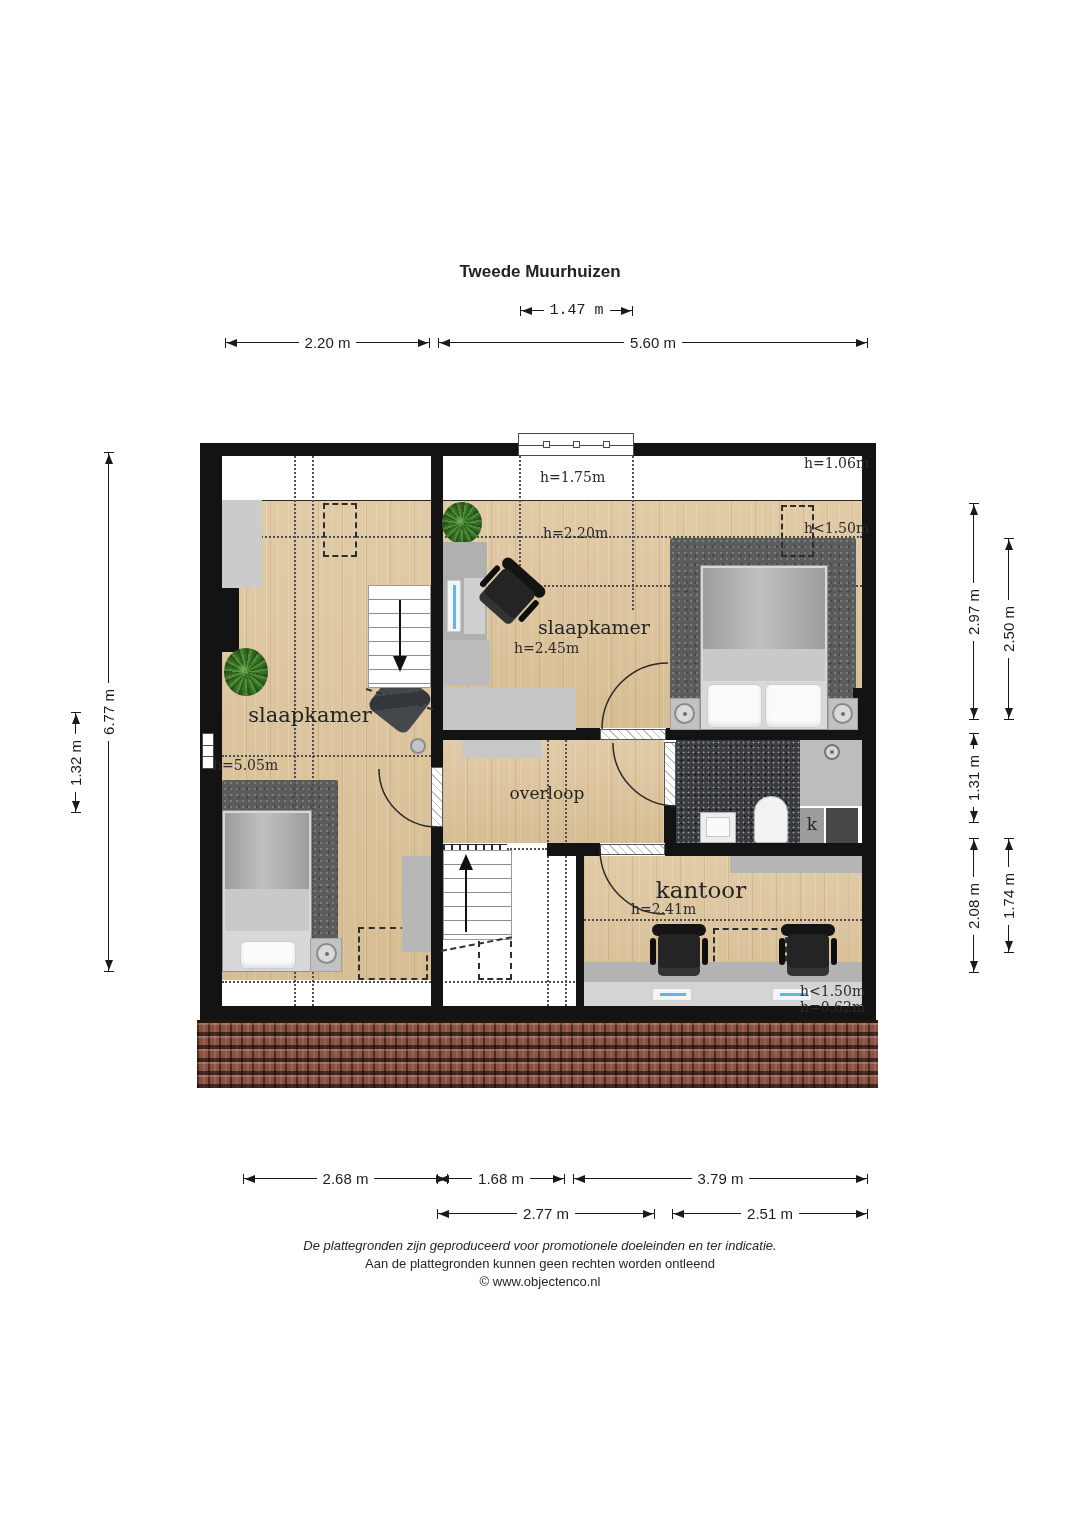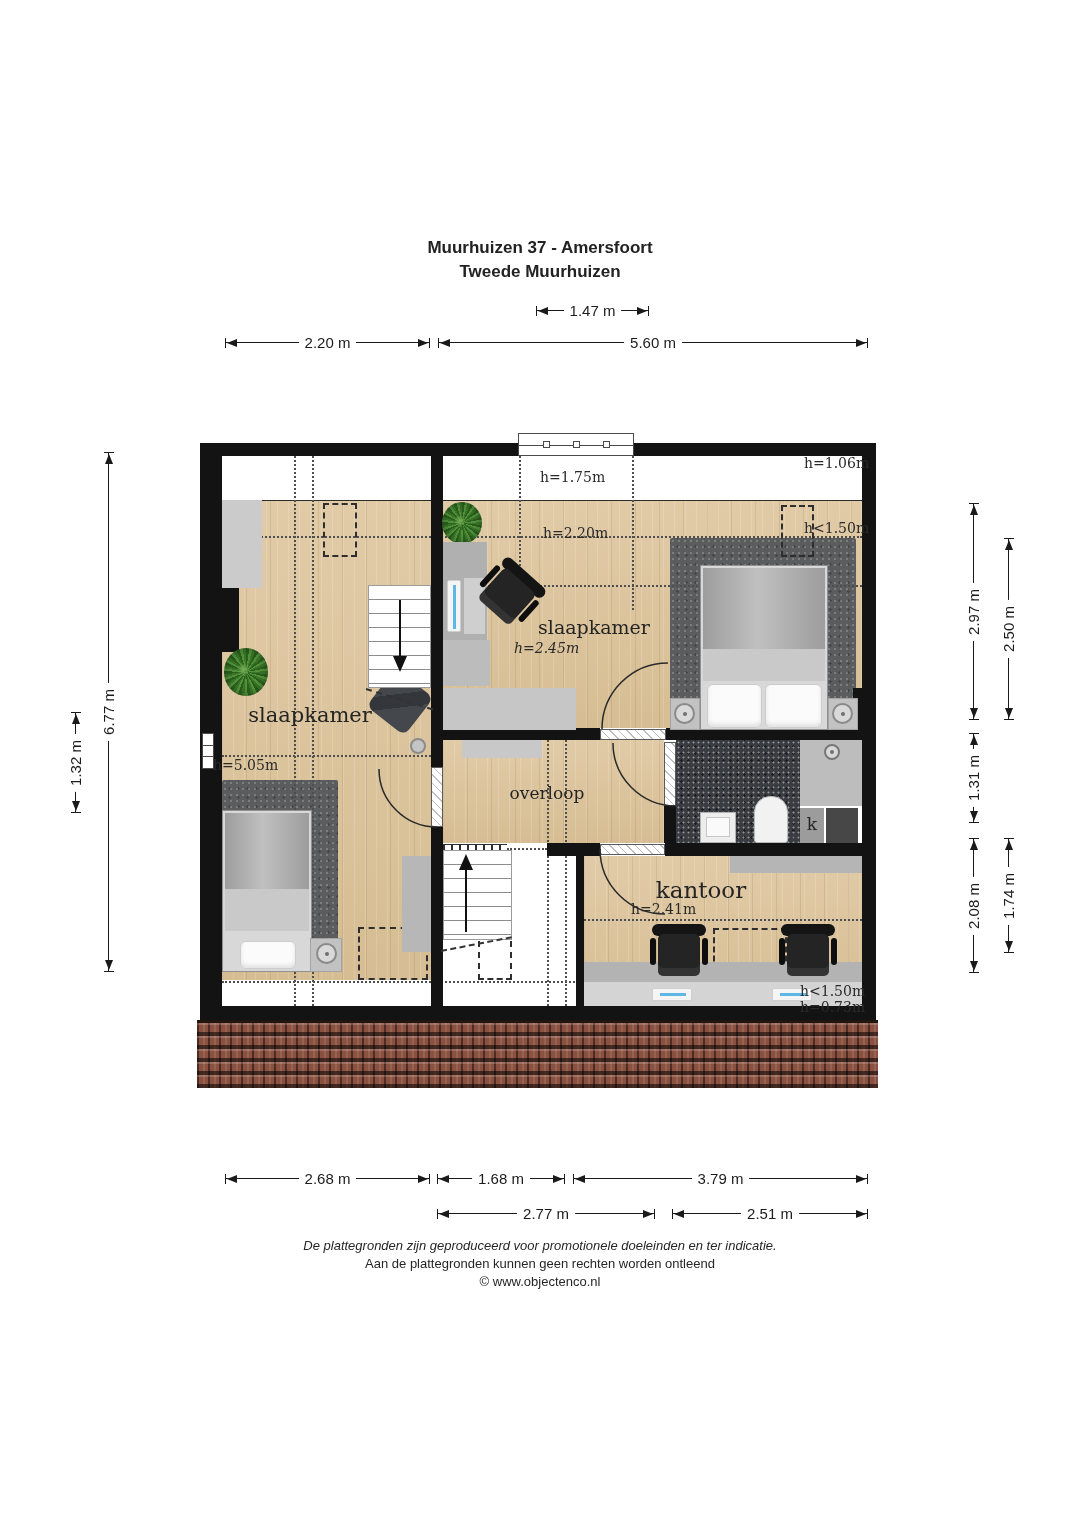--- a/index.html
+++ b/index.html
@@ -92,21 +92,20 @@
         background-image:
           repeating-linear-gradient(180deg, rgba(255,255,255,0.18) 0 2px, rgba(0,0,0,0) 2px 9px, rgba(0,0,0,0.55) 9px 13px),
           repeating-linear-gradient(90deg, rgba(0,0,0,0.45) 0 2px, rgba(0,0,0,0) 2px 6px, rgba(255,255,255,0.10) 6px 8px, rgba(0,0,0,0) 8px 11px);
         border-top:3px solid #23160f;box-sizing:border-box;}
 </style>
 </head>
 <body>
 
 <div class="stage">
 
-  <div class="title" style="top:238px;">Muurhuizen 37 - Amersfoort</div>
   <div class="title" style="top:262px;">Tweede Muurhuizen</div>
 
   <div class="whitezone" style="left:222px;top:456px;width:209px;height:550px;"></div>
   <div class="whitezone" style="left:443px;top:456px;width:419px;height:284px;"></div>
   <div class="whitezone" style="left:443px;top:856px;width:133px;height:150px;"></div>
   <div class="wood" style="left:222px;top:500px;width:209px;height:480px;"></div>
   <div class="wood" style="left:443px;top:500px;width:419px;height:228px;"></div>
   <div class="wood" style="left:443px;top:740px;width:221px;height:103px;"></div>
   <div class="wood" style="left:584px;top:856px;width:278px;height:150px;"></div>
 
@@ -257,34 +256,34 @@
     <div class="win-sq" style="left:84px;"></div>
   </div>
   <div class="win" style="left:202px;top:733px;width:12px;height:36px;">
     <div style="position:absolute;left:0;right:0;top:33%;border-top:1px solid #4a4a4a;"></div>
     <div style="position:absolute;left:0;right:0;top:66%;border-top:1px solid #4a4a4a;"></div>
   </div>
 
   <div class="room-label" style="left:230px;top:703px;width:160px;font-size:21px;">slaapkamer</div>
   <div class="h-note" style="left:213px;top:757px;width:76px;">h=5.05m</div>
   <div class="room-label" style="left:514px;top:616px;width:160px;font-size:19px;">slaapkamer</div>
-  <div class="h-note" style="left:514px;top:640px;width:160px;font-style:italic;">h=2.45m</div>
+  <div class="h-note" style="left:514px;top:640px;width:160px;">h=2.45m</div>
   <div class="room-label" style="left:487px;top:783px;width:120px;font-size:17px;">overloop</div>
   <div class="room-label" style="left:631px;top:877px;width:140px;font-size:23px;">kantoor</div>
   <div class="h-note" style="left:631px;top:901px;width:140px;">h=2.41m</div>
   <div class="h-note" style="left:540px;top:469px;width:70px;">h=1.75m</div>
   <div class="h-note" style="left:543px;top:525px;width:70px;">h=2.20m</div>
   <div class="h-note" style="left:804px;top:455px;width:66px;">h=1.06m</div>
   <div class="h-note" style="left:804px;top:520px;width:66px;">h&lt;1.50m</div>
   <div class="h-note" style="left:800px;top:983px;width:70px;">h&lt;1.50m</div>
-  <div class="h-note" style="left:800px;top:999px;width:70px;">h=0.73m</div>
+  <div class="h-note" style="left:800px;top:999px;width:70px;">h=0.62m</div>
 
   <div class="roof" style="left:197px;top:1020px;width:681px;height:68px;"></div>
 
-  <div class="dimh" style="left:536px;top:310px;width:113px;">
+  <div class="dimh" style="left:520px;top:310px;width:113px;font-family:Liberation Mono, monospace;">
     <div class="tick" style="left:0;"></div>
       <div class="tick" style="right:0;"></div>
     <div class="ah-l"></div>
       <div class="ah-r"></div>
     <span class="lab">1.47 m</span>
   </div>
   <div class="dimh" style="left:225px;top:342px;width:205px;">
     <div class="tick" style="left:0;"></div>
       <div class="tick" style="right:0;"></div>
     <div class="ah-l"></div>
@@ -343,21 +342,21 @@
     <span class="lab">2.08 m</span>
   </div>
   <div class="dimv" style="left:1008px;top:838px;height:115px;">
     <div class="tick" style="top:0;"></div>
       <div class="tick" style="bottom:0;"></div>
     <div class="av-t"></div>
       <div class="av-b"></div>
     <span class="lab">1.74 m</span>
   </div>
 
-  <div class="dimh" style="left:225px;top:1178px;width:205px;">
+  <div class="dimh" style="left:243px;top:1178px;width:205px;">
     <div class="tick" style="left:0;"></div>
       <div class="tick" style="right:0;"></div>
     <div class="ah-l"></div>
       <div class="ah-r"></div>
     <span class="lab">2.68 m</span>
   </div>
   <div class="dimh" style="left:437px;top:1178px;width:128px;">
     <div class="tick" style="left:0;"></div>
       <div class="tick" style="right:0;"></div>
     <div class="ah-l"></div>

